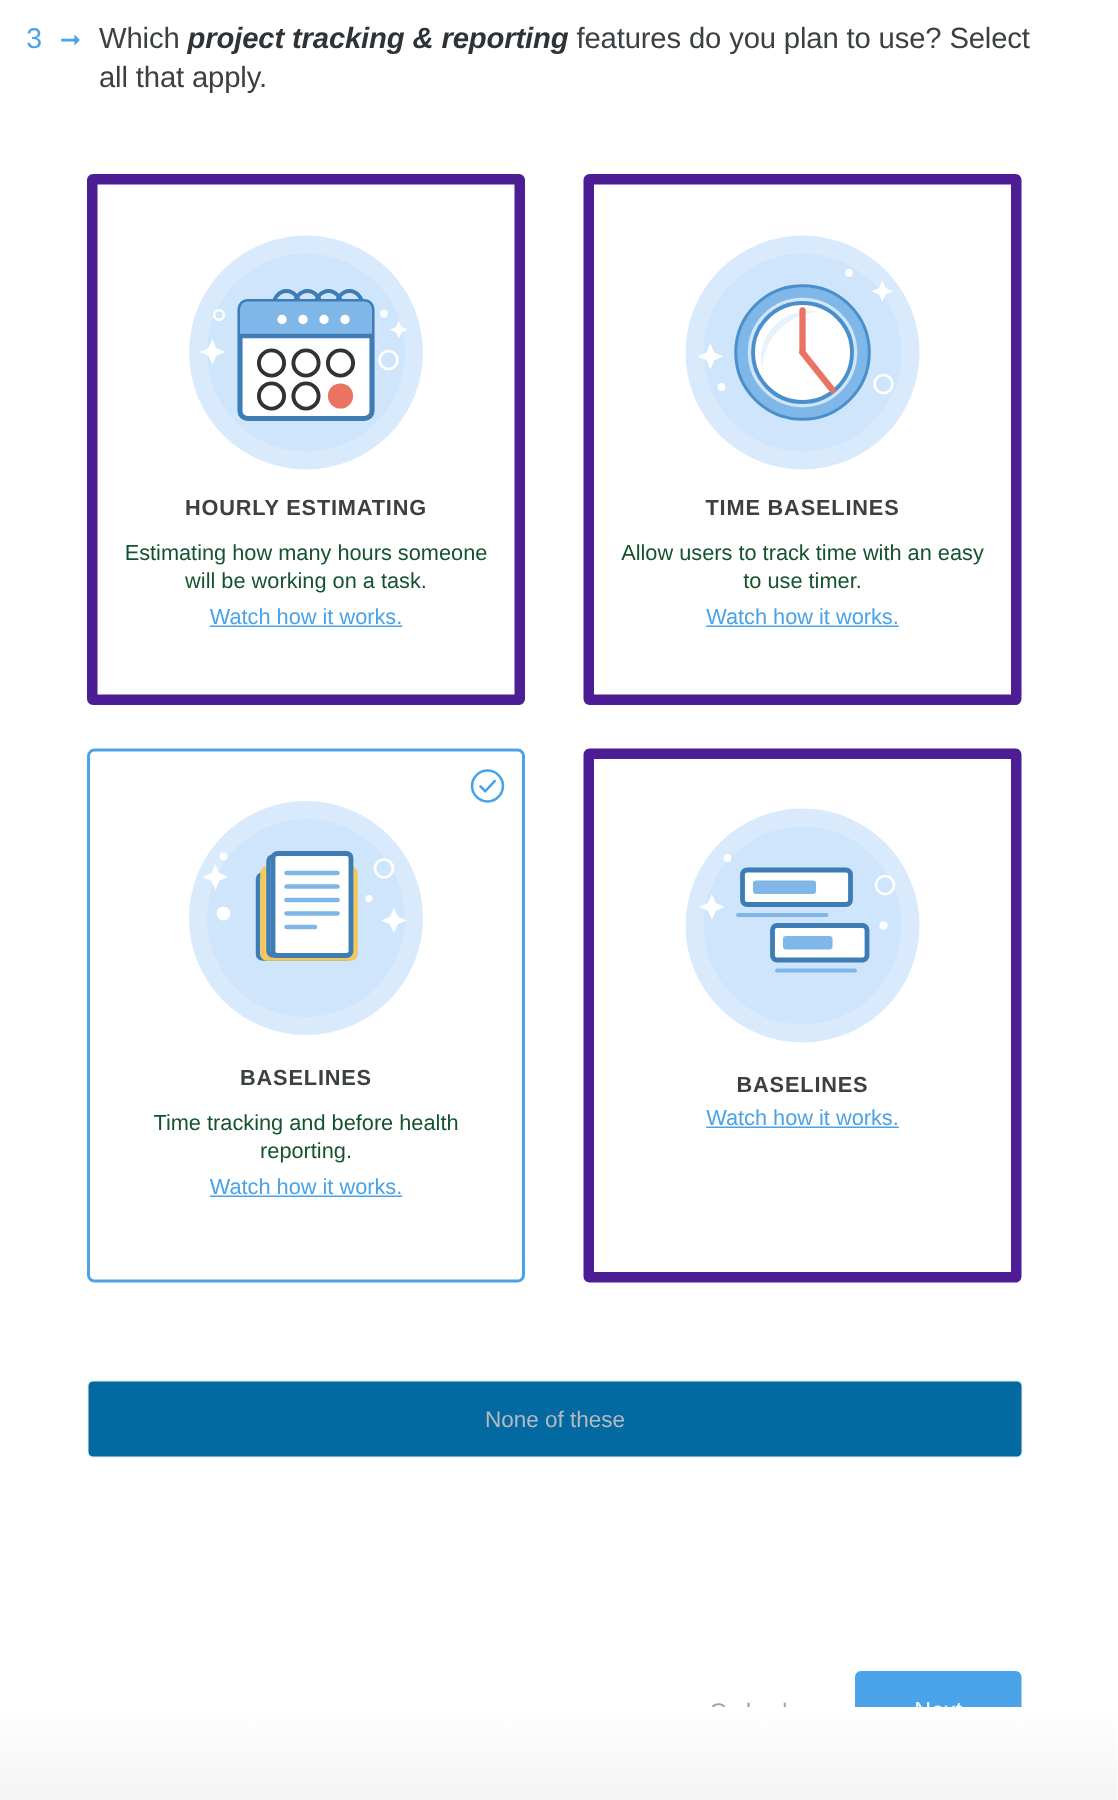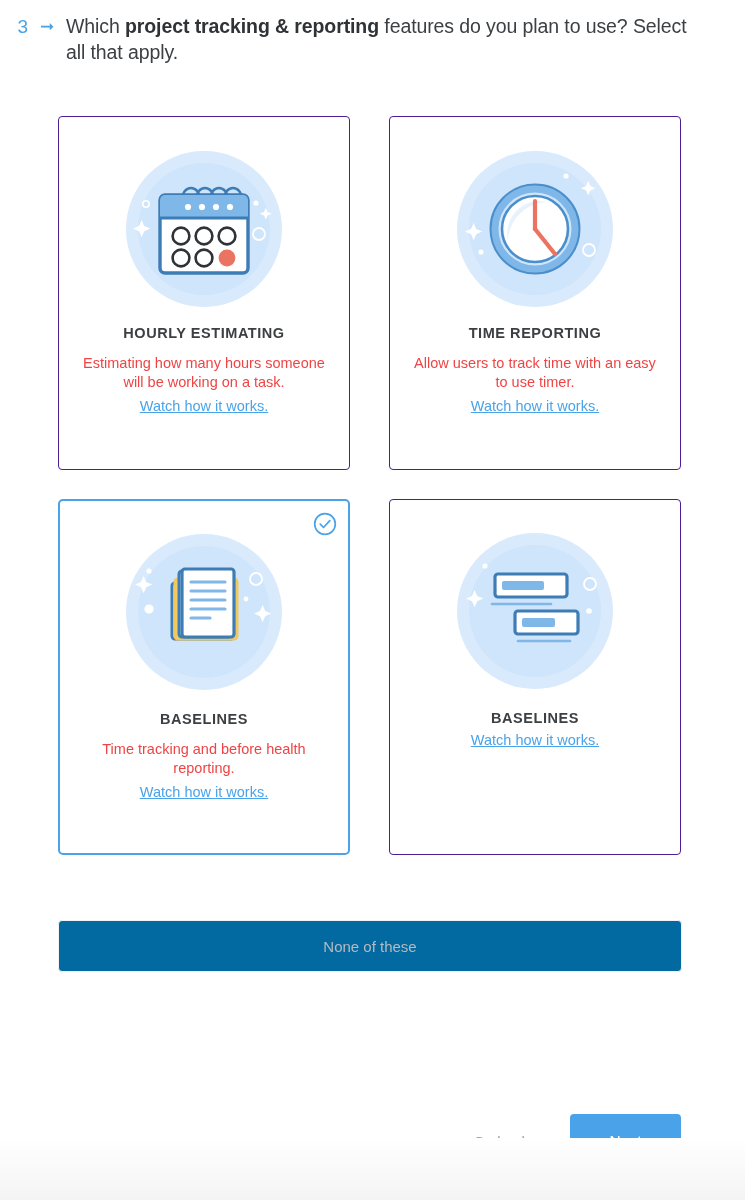--- a/index.html
+++ b/index.html
@@ -60,40 +60,40 @@
   }
   .q-text {
     flex: 1;
     color: #3c4043;
     font-size: 19.5px;
     line-height: 26px;
     font-weight: 400;
     max-width: 625px;
     letter-spacing: -0.1px;
   }
-  .q-text b { font-weight: 700; color: #2f3336; }
+  .q-text b { font-weight: 700; color: #2f3336; font-style: italic; }
 
   
   .grid {
     position: absolute;
     left: 58px;
     top: 116px;
     width: 624px;
   }
   .row {
     display: flex;
     gap: 39px;
   }
   .row.row2 { margin-top: 29px; }
 
   .card {
     position: relative;
     width: 292px;
     background: #ffffff;
-    border: 1px solid #4c1d95;
+    border: 7px solid #4c1d95;
     border-radius: 4px;
     padding: 0 18px 14px 18px;
     cursor: pointer;
     display: flex;
     flex-direction: column;
     align-items: center;
   }
   .card.r1 { height: 354px; }
   .card.r2 { height: 356px; }
   .card.selected {
@@ -125,21 +125,21 @@
     letter-spacing: 0.55px;
     color: #3c4043;
     text-align: center;
   }
   .card.r2 .card-title { margin-top: 14px; }
 
   .card-desc {
     margin-top: 13px;
     font-size: 14.5px;
     line-height: 19px;
-    color: #ef4444;
+    color: #14532d;
     text-align: center;
     font-weight: 400;
   }
 
   .card-link {
     margin-top: 5px;
     font-size: 14.5px;
     line-height: 19px;
     color: #4aa3e8;
     text-decoration: underline;
@@ -266,21 +266,21 @@
             <circle cx="85" cy="85" r="44" fill="none" stroke="#4a8fcc" stroke-width="3"></circle>
             <circle cx="85" cy="85" r="40" fill="none" stroke="#7fb8e8" stroke-width="7"></circle>
             <circle cx="85" cy="85" r="33" fill="#ffffff" stroke="#4a8fcc" stroke-width="2.6"></circle>
             <path d="M58 96 a32 32 0 0 1 38 -38 a40 40 0 0 0 -38 38 z" fill="#e8f2fc"></path>
             <g stroke="#eb7361" stroke-width="4.2" stroke-linecap="round">
               <line x1="85" y1="85" x2="85" y2="57"></line>
               <line x1="85" y1="85" x2="105" y2="110"></line>
             </g>
           </svg>
         </div>
-        <div class="card-title">TIME REPORTING</div>
+        <div class="card-title">TIME BASELINES</div>
         <div class="card-desc">Allow users to track time with an easy to use timer.</div>
         <div class="card-link">Watch how it works.</div>
       </div>
 
     </div>
 
     <div class="row row2">
 
       <div class="card r2 selected">
         <div class="check-badge">

